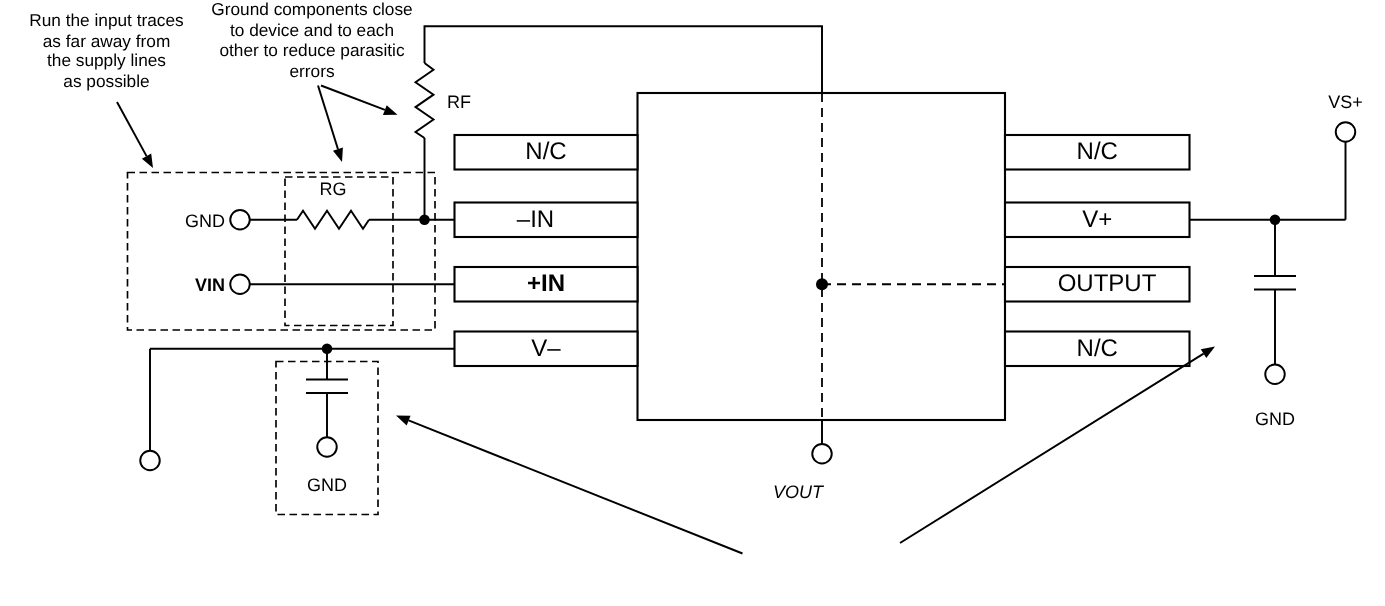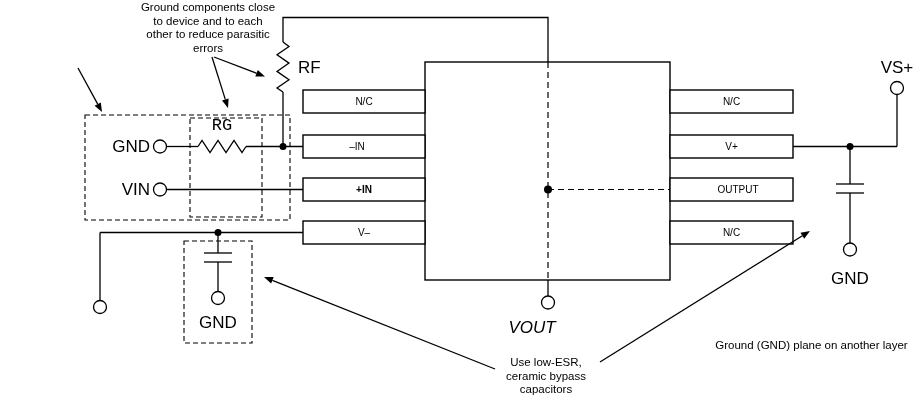--- a/index.html
+++ b/index.html
@@ -1,22 +1,22 @@
 <!DOCTYPE html>
 <html><head>
 <meta charset="utf-8">
 <style>
   html,body{margin:0;padding:0;background:#fff;}
   .canvas{position:relative;width:923px;height:404px;background:#ffffff;
           font-family:"Liberation Sans",sans-serif;color:#000;overflow:hidden;}
   .canvas svg{position:absolute;left:0;top:0;}
   .txt{position:absolute;font-size:11.5px;line-height:13.5px;}
   .ann{text-align:center;white-space:pre-line;}
-  .lbl{font-size:17px;line-height:14px;}
-  .pin{display:flex;align-items:center;justify-content:center;font-size:10px;}
+  .lbl{font-size:12px;line-height:14px;}
+  .pin{display:flex;align-items:center;justify-content:center;font-size:16px;}
   .right{text-align:right;}
   .center{text-align:center;}
   .nowrap{white-space:nowrap;}
   .w{stroke:#000;stroke-width:1.3;fill:none;}
   .box{fill:#ffffff;stroke:#000;stroke-width:1.4;}
   .dashbox{fill:none;stroke:#000;stroke-width:1.1;stroke-dasharray:5 3;}
   .dl{stroke:#000;stroke-width:1.2;fill:none;stroke-dasharray:6 4;}
   .term{fill:#ffffff;stroke:#000;stroke-width:1.3;}
   .dot{fill:#000;}
   .ah{fill:#000;stroke:none;}
@@ -95,34 +95,34 @@
     <line x1="214" y1="57" x2="256.6" y2="73.3" class="w"></line>
     <polygon points="265,76.5 255.3,76.6 257.8,70.1" class="ah"></polygon>
 
     <line x1="495" y1="369" x2="272.4" y2="280.3" class="w"></line>
     <polygon points="264,277 273.7,277.1 271.1,283.6" class="ah"></polygon>
 
     <line x1="600" y1="362" x2="802.4" y2="235.8" class="w"></line>
     <polygon points="810,231 804.2,238.7 800.5,232.8" class="ah"></polygon>
   </svg>
 
+  <div class="txt ann" style="left:5px;top:8px;width:132px;">Run the input traces
+as far away from
+the supply lines
+as possible</div>
   <div class="txt ann" style="left:137px;top:1px;width:142px;">Ground components close
 to device and to each
 other to reduce parasitic
 errors</div>
-  <div class="txt ann" style="left:487px;top:356px;width:118px;">Use low-ESR,
-ceramic bypass
-capacitors</div>
-  <div class="txt center nowrap" style="left:700px;top:339px;width:223px;">Ground (GND) plane on another layer</div>
 
   <div class="txt lbl" style="left:298px;top:61px;width:30px;">RF</div>
-  <div class="txt lbl center" style="left:204px;top:119px;width:36px;font-family:Liberation Mono, monospace;">RG</div>
+  <div class="txt lbl center" style="left:204px;top:119px;width:36px;">RG</div>
 
   <div class="txt lbl right" style="left:108px;top:140px;width:42px;">GND</div>
-  <div class="txt lbl right" style="left:108px;top:183px;width:42px;">VIN</div>
+  <div class="txt lbl right" style="left:108px;top:183px;width:42px;font-weight:bold;">VIN</div>
   <div class="txt lbl center" style="left:193px;top:316px;width:50px;">GND</div>
   <div class="txt lbl center" style="left:502px;top:321px;width:60px;font-style:italic;">VOUT</div>
   <div class="txt lbl center" style="left:875px;top:61px;width:44px;text-align:center;">VS+</div>
   <div class="txt lbl center" style="left:825px;top:272px;width:50px;">GND</div>
 
   <div class="txt pin" style="left:303px;top:90px;width:122px;height:23px;">N/C</div>
   <div class="txt pin" style="left:303px;top:135px;width:108px;height:23px;">–IN</div>
   <div class="txt pin" style="left:303px;top:178px;width:122px;height:23px;font-weight:bold;">+IN</div>
   <div class="txt pin" style="left:303px;top:221px;width:122px;height:23px;">V–</div>
 

